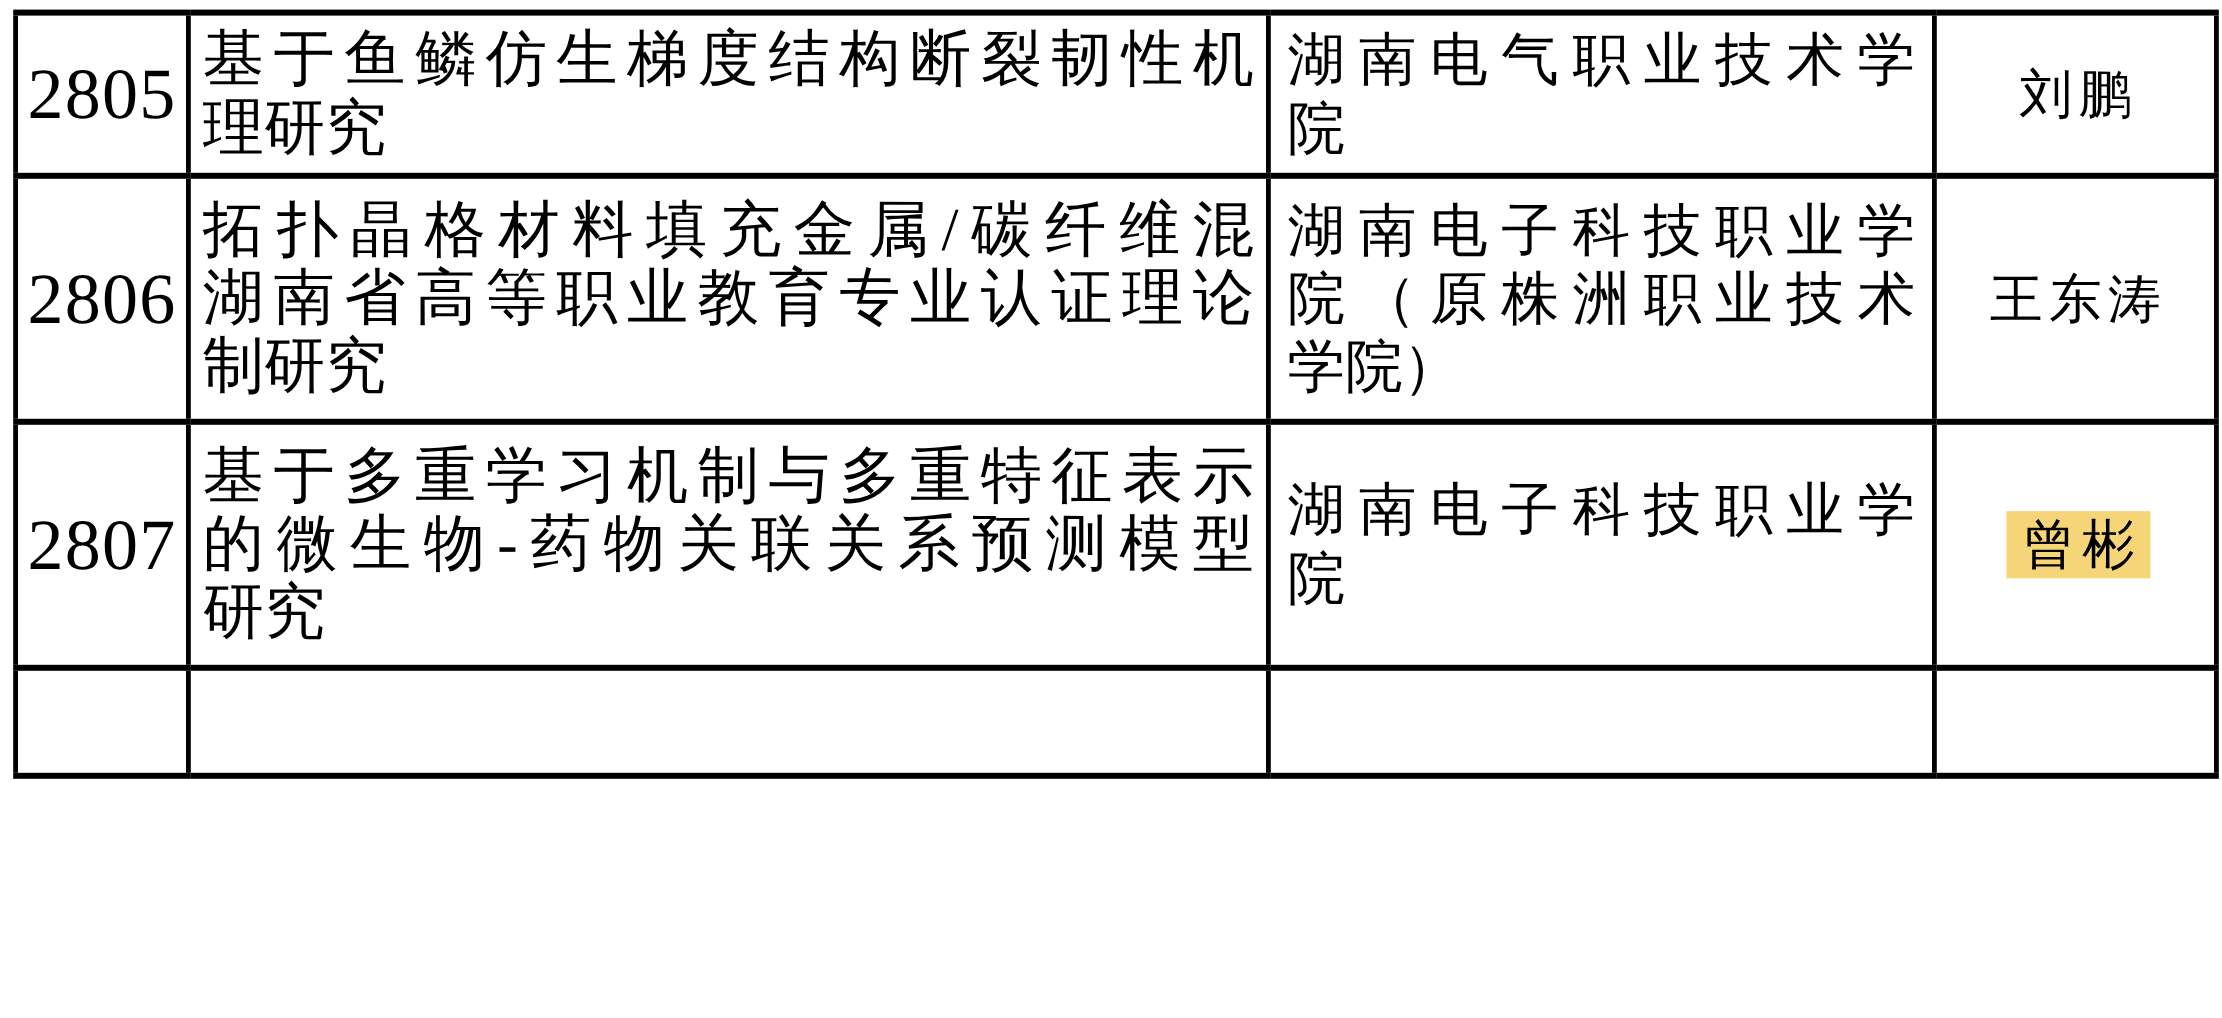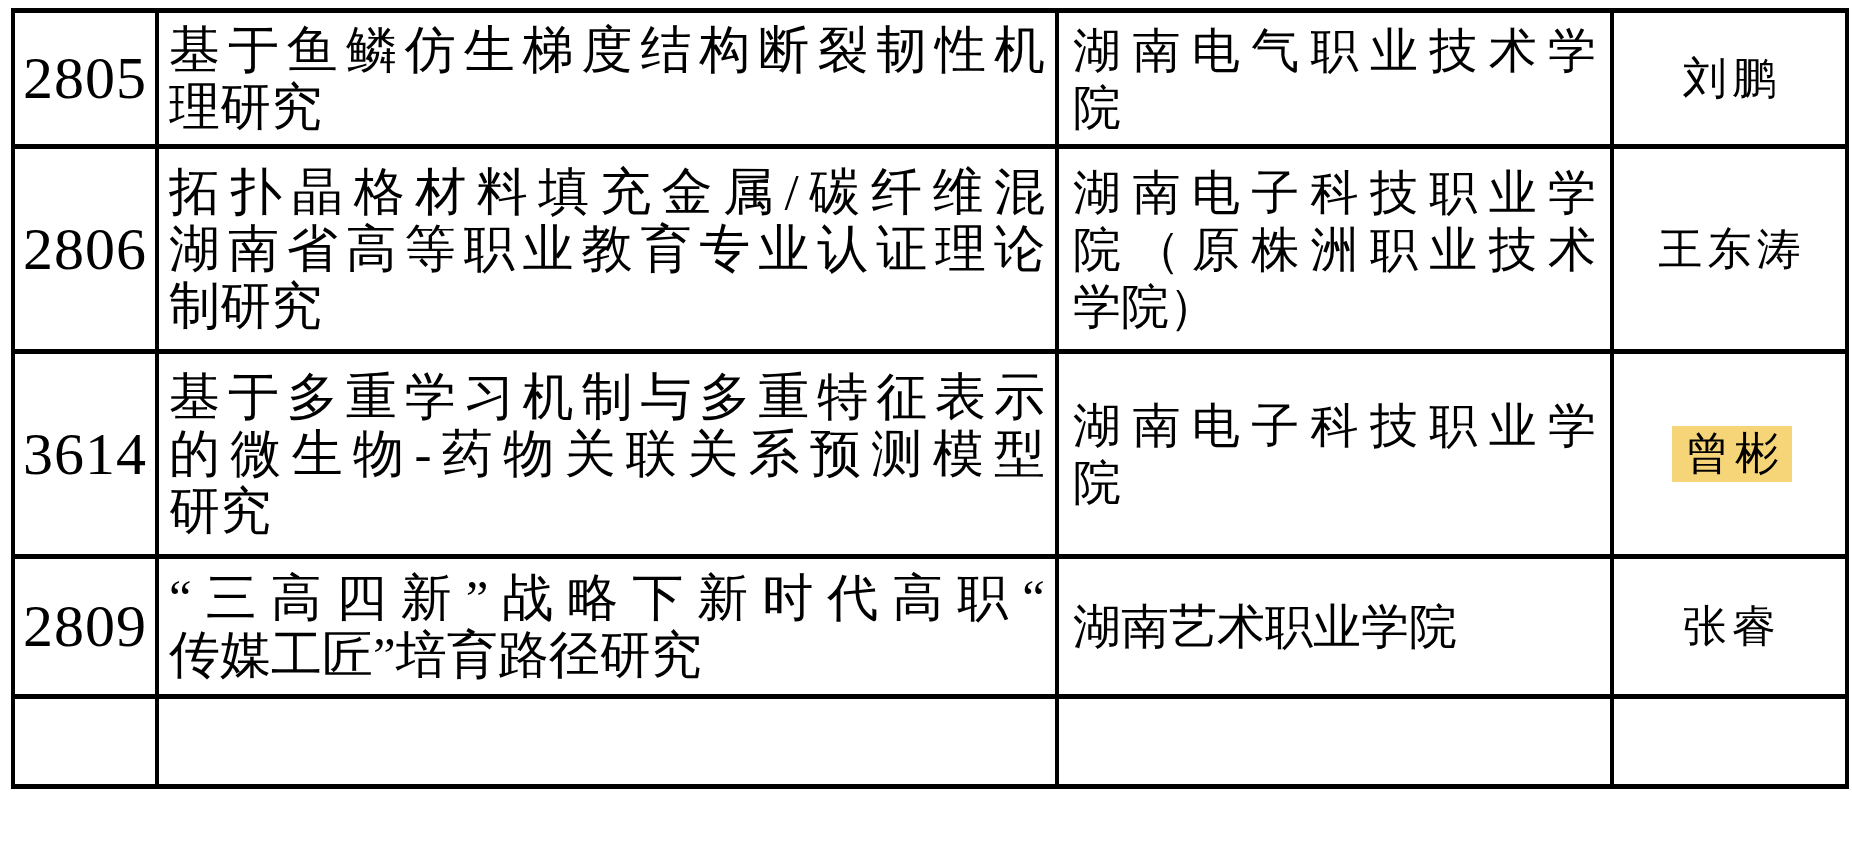--- a/index.html
+++ b/index.html
@@ -107,43 +107,32 @@
           <div class="cline">制研究</div>
         </td>
       <td class="inst-cell">
           <div class="jline">湖南电子科技职业学</div>
           <div class="jline">院（原株洲职业技术</div>
           <div class="cline">学院）</div>
         </td>
       <td class="name-cell">王东涛</td>
     </tr>
     <tr class="h-r3">
-      <td class="seq-cell">3614</td>
+      <td class="seq-cell">2807</td>
       <td class="title-cell">
           <div class="jline">基于多重学习机制与多重特征表示</div>
           <div class="jline">的微生物-药物关联关系预测模型</div>
           <div class="cline">研究</div>
         </td>
       <td class="inst-cell">
           <div class="jline">湖南电子科技职业学</div>
           <div class="cline">院</div>
         </td>
       <td class="name-cell"><span class="highlight" style="background: rgb(246, 213, 120);">曾彬</span></td>
     </tr>
-    <tr class="h-r5">
-      <td class="seq-cell">2809</td>
-      <td class="title-cell">
-          <div class="jline">“三高四新”战略下新时代高职“</div>
-          <div class="cline">传媒工匠”培育路径研究</div>
-        </td>
-      <td class="inst-cell">
-          <div class="cline">湖南艺术职业学院</div>
-        </td>
-      <td class="name-cell">张睿</td>
-    </tr>
     <tr class="h-ghost">
       <td class="seq-cell"></td>
       <td class="title-cell"></td>
       <td class="inst-cell"></td>
       <td class="name-cell"></td>
     </tr>
   </tbody>
 </table>
 
 </body></html>

